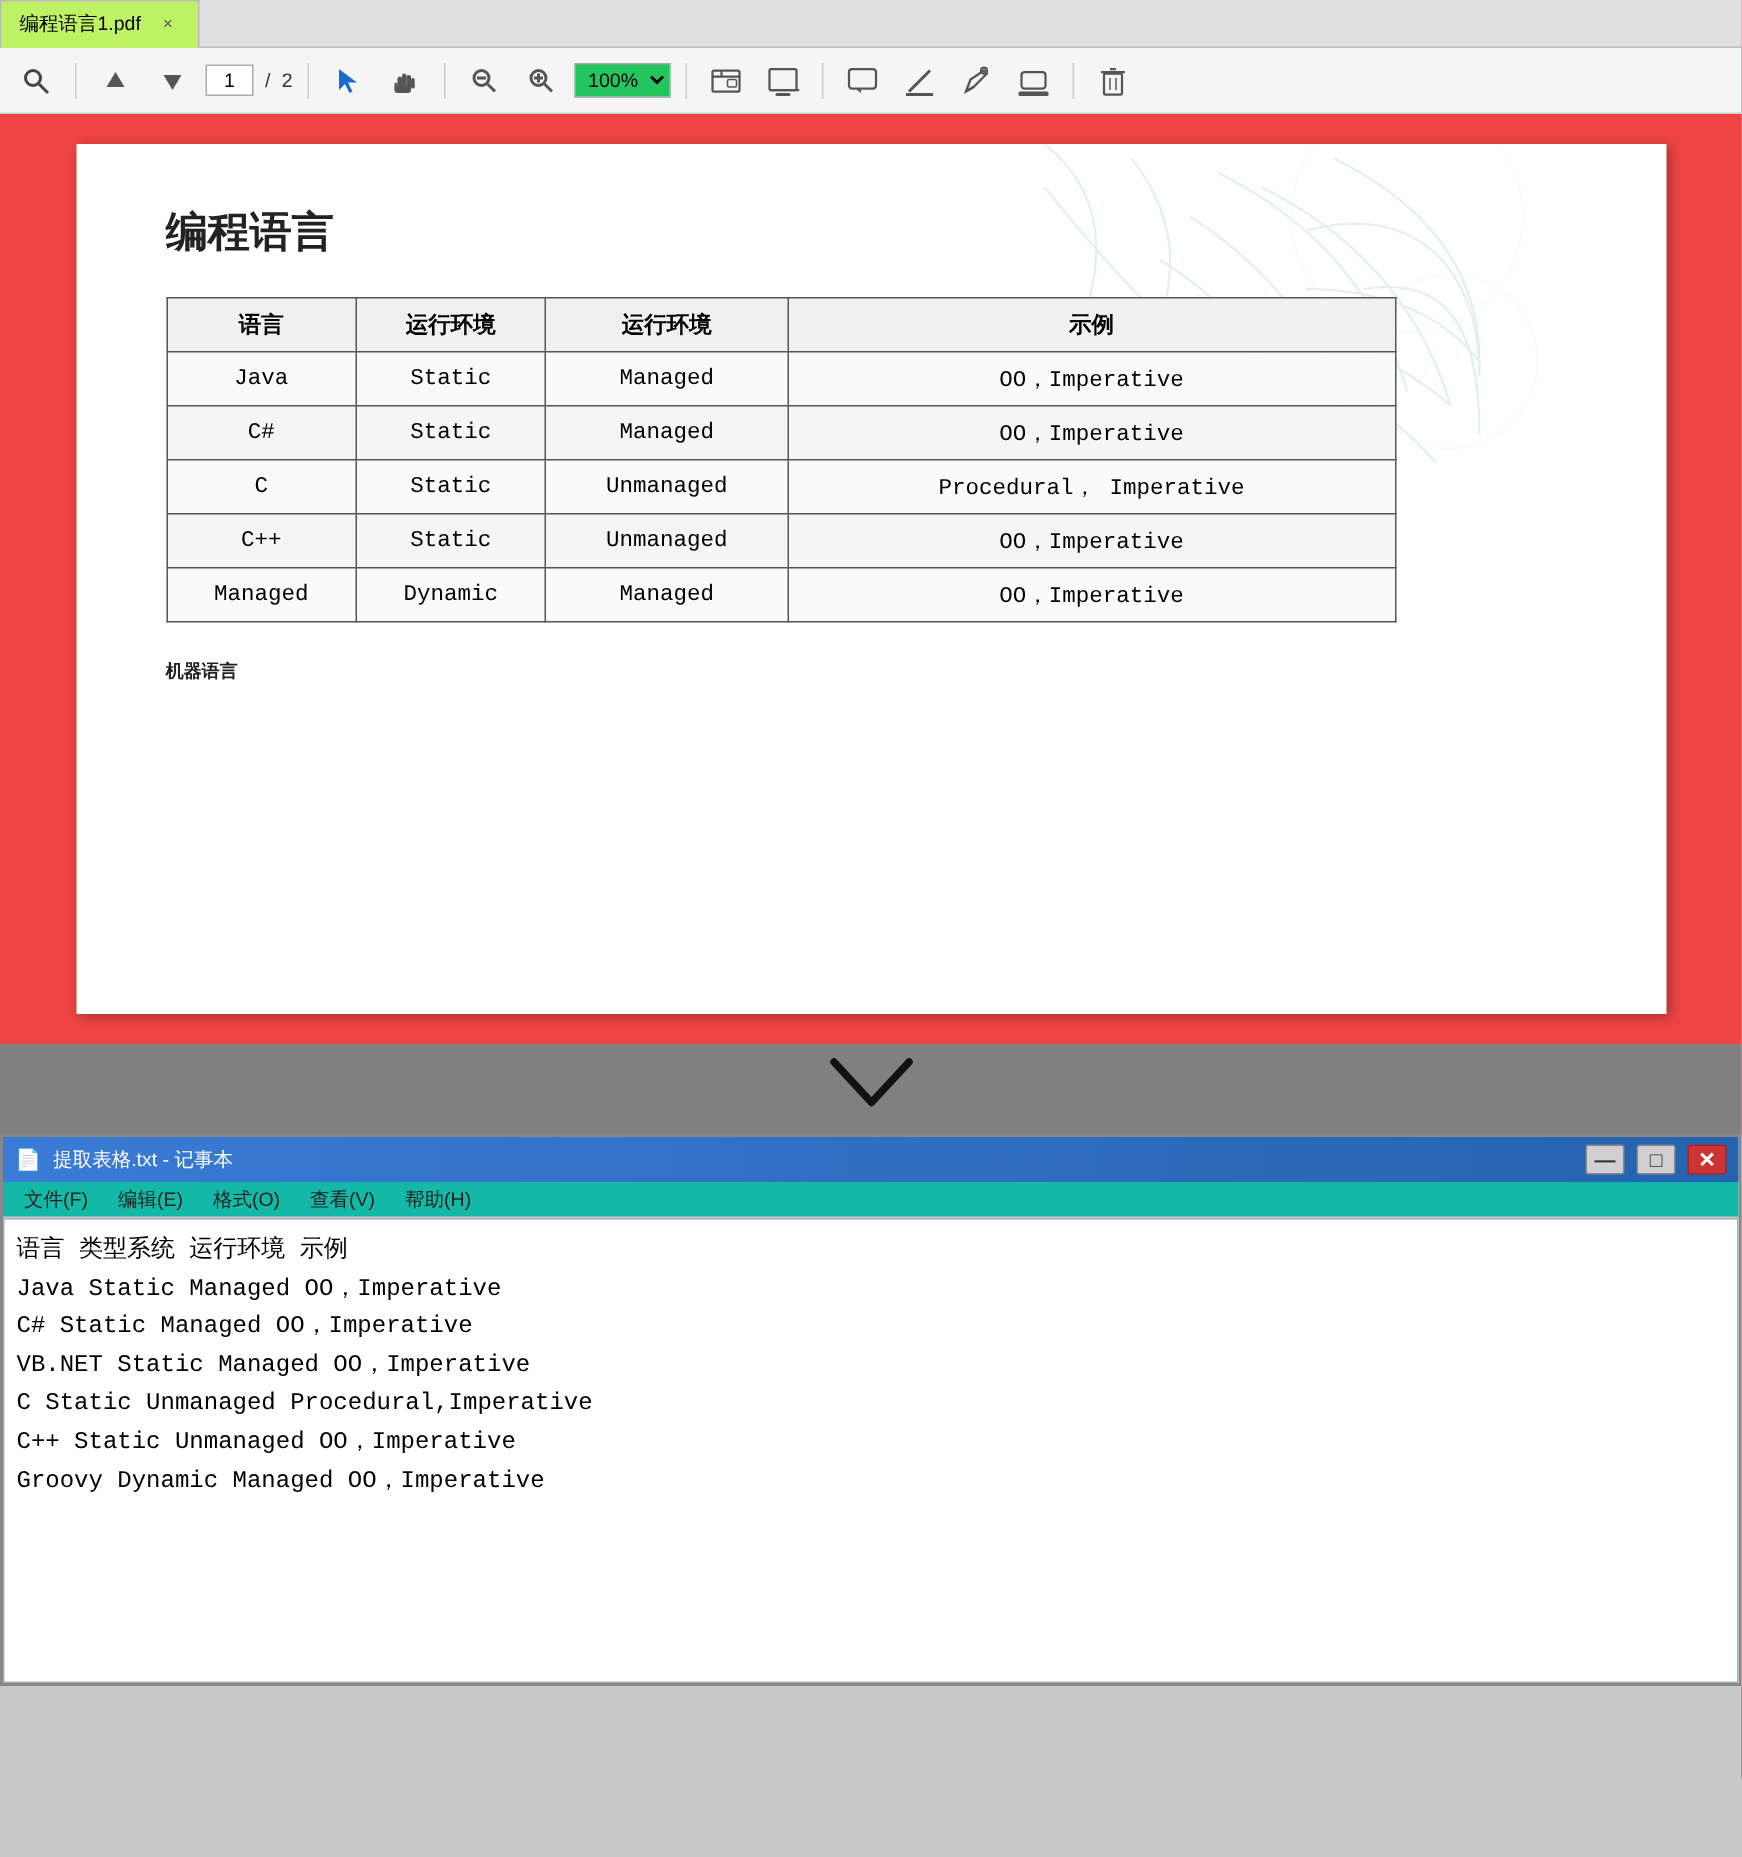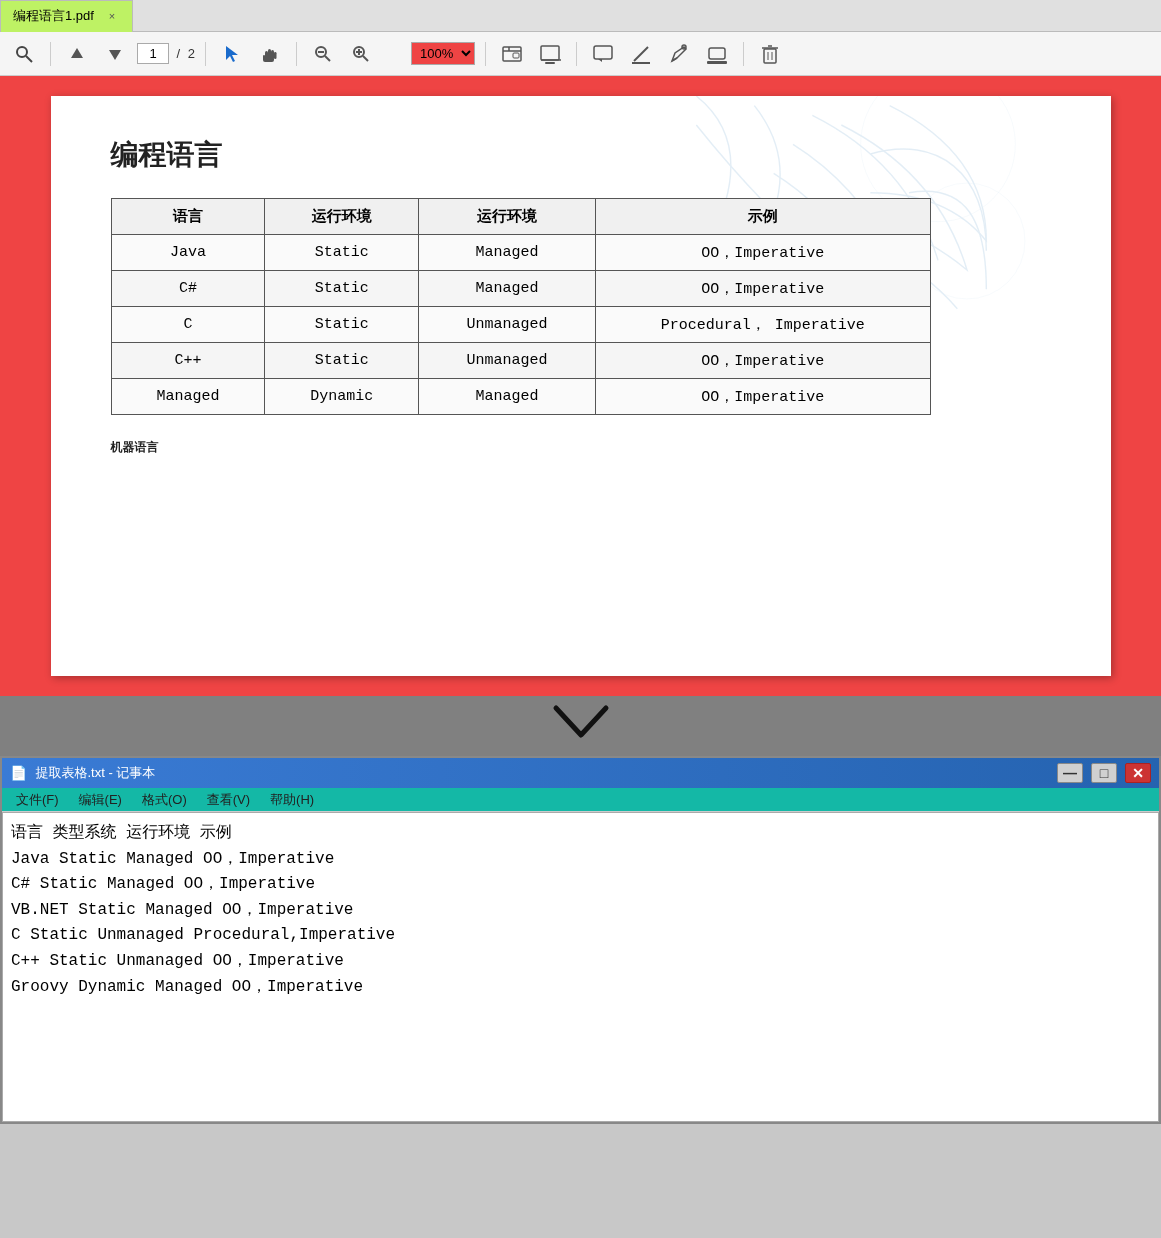--- a/index.html
+++ b/index.html
@@ -12,37 +12,37 @@
     .tab-bar { display: flex; align-items: center; background: #e0e0e0; height: 32px; border-bottom: 1px solid #bbb; }
     .tab { display: flex; align-items: center; background: #bef264; border: 1px solid #bbb; border-bottom: none; padding: 4px 12px; font-size: 13px; height: 32px; gap: 10px; }
     .tab-close { cursor: pointer; font-size: 11px; color: #555; width: 16px; height: 16px; display: flex; align-items: center; justify-content: center; border-radius: 3px; }
 
     
     .toolbar { display: flex; align-items: center; background: #f5f5f5; border-bottom: 1px solid #ccc; height: 44px; padding: 0 8px; gap: 6px; }
     .tool-btn { width: 32px; height: 32px; display: flex; align-items: center; justify-content: center; cursor: pointer; border: none; background: transparent; border-radius: 3px; font-size: 18px; color: #444; }
     .tool-separator { width: 1px; height: 24px; background: #ccc; margin: 0 4px; }
     .page-nav { display: flex; align-items: center; gap: 4px; font-size: 13px; color: #333; }
     .page-input { width: 32px; text-align: center; border: 1px solid #aaa; padding: 2px 4px; font-size: 13px; }
-    .zoom-select { border: 1px solid #aaa; padding: 2px 4px; font-size: 13px; background: #ef4444; cursor: pointer; margin-left: 28px; }
+    .zoom-select { border: 1px solid #aaa; padding: 2px 4px; font-size: 13px; background: #22c55e; cursor: pointer; }
     .tool-btn-blue { color: #1a6bcc; }
 
     
     .pdf-content { background: #ef4444; padding: 20px; display: flex; justify-content: center; }
     .pdf-page { width: 1060px; min-height: 580px; background: white; position: relative; overflow: hidden; box-shadow: 2px 2px 8px rgba(0,0,0,0.3); }
 
     
     .pdf-bg { position: absolute; top: 0; right: 0; width: 100%; height: 100%; overflow: hidden; pointer-events: none; }
     .pdf-bg svg { position: absolute; top: 0; right: 0; width: 60%; height: 100%; opacity: 0.25; }
 
     .pdf-body { position: relative; z-index: 1; padding: 40px 60px 40px 60px; }
     .pdf-title { font-size: 28px; font-weight: bold; margin-bottom: 24px; color: #222; font-family: 'SimHei', 'Microsoft YaHei', sans-serif; }
 
     
     .data-table { border-collapse: collapse; width: 820px; margin-bottom: 24px; }
-    .data-table th, .data-table td { border: 1px solid #555; padding: 8px 28px; text-align: center; font-size: 15px; }
+    .data-table th, .data-table td { border: 1px solid #555; padding: 8px 0; text-align: center; font-size: 15px; }
     .data-table th { background: #f0f0f0; font-weight: bold; font-family: 'SimHei', 'Microsoft YaHei', sans-serif; }
     .data-table td { font-family: 'Courier New', monospace; }
     .data-table tr:nth-child(odd) td { background: #fafafa; }
     .data-table tr:nth-child(even) td { background: #f5f5f5; }
 
     .pdf-subtitle { font-size: 12px; font-weight: bold; color: #222; font-family: 'SimHei', 'Microsoft YaHei', sans-serif; }
 
     
     .chevron-divider { display: flex; justify-content: center; align-items: center; height: 60px; background: #808080; }
     .chevron-icon { font-size: 36px; color: #111; line-height: 1; }

